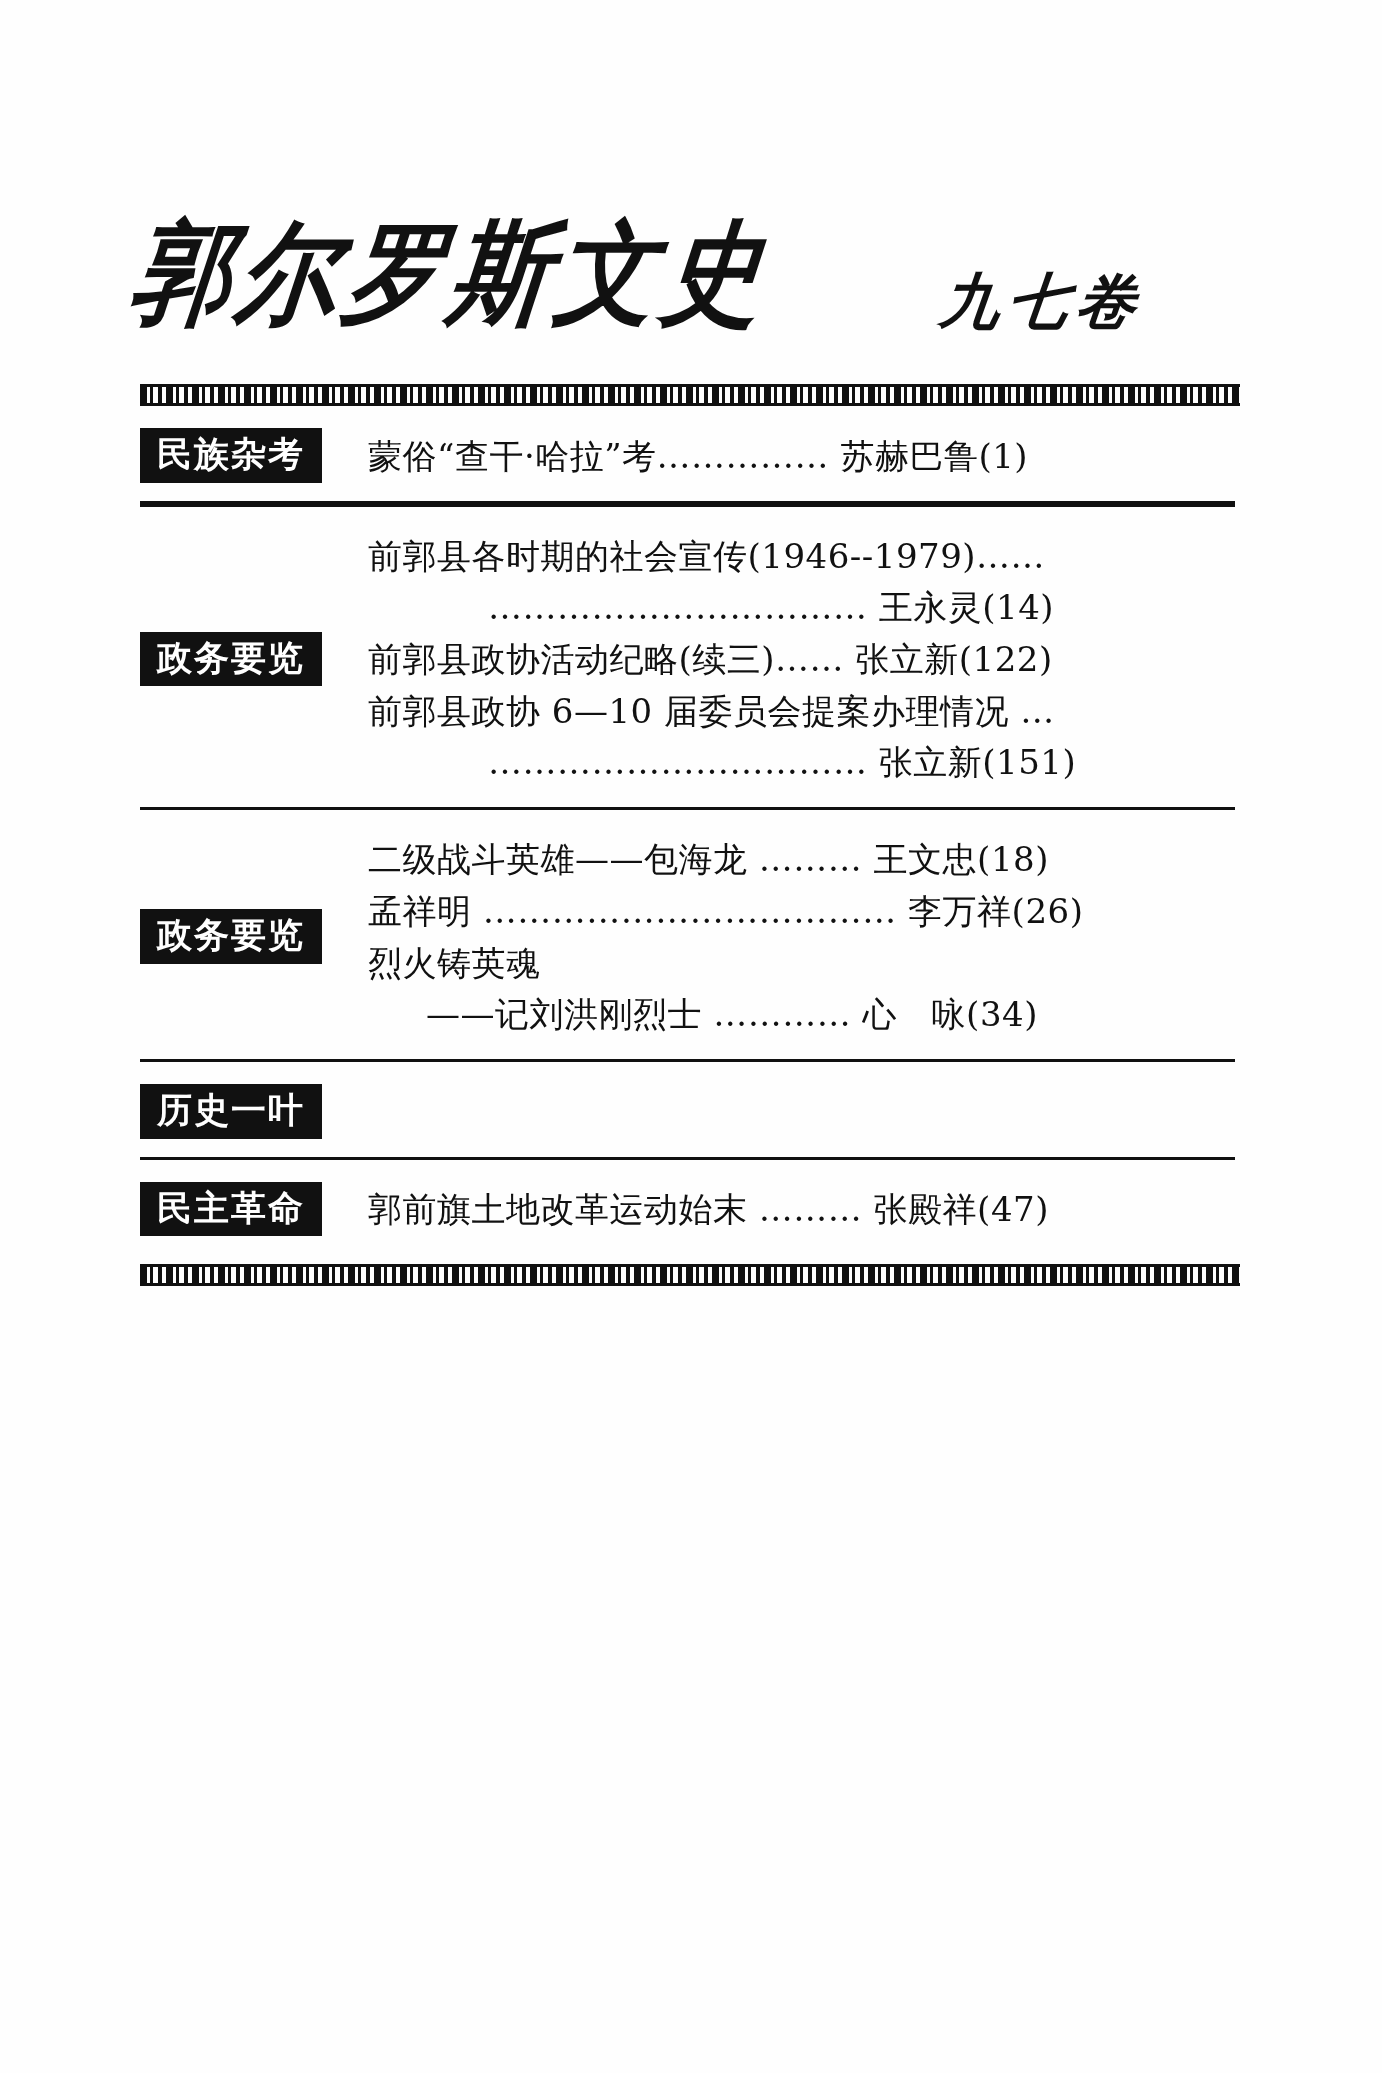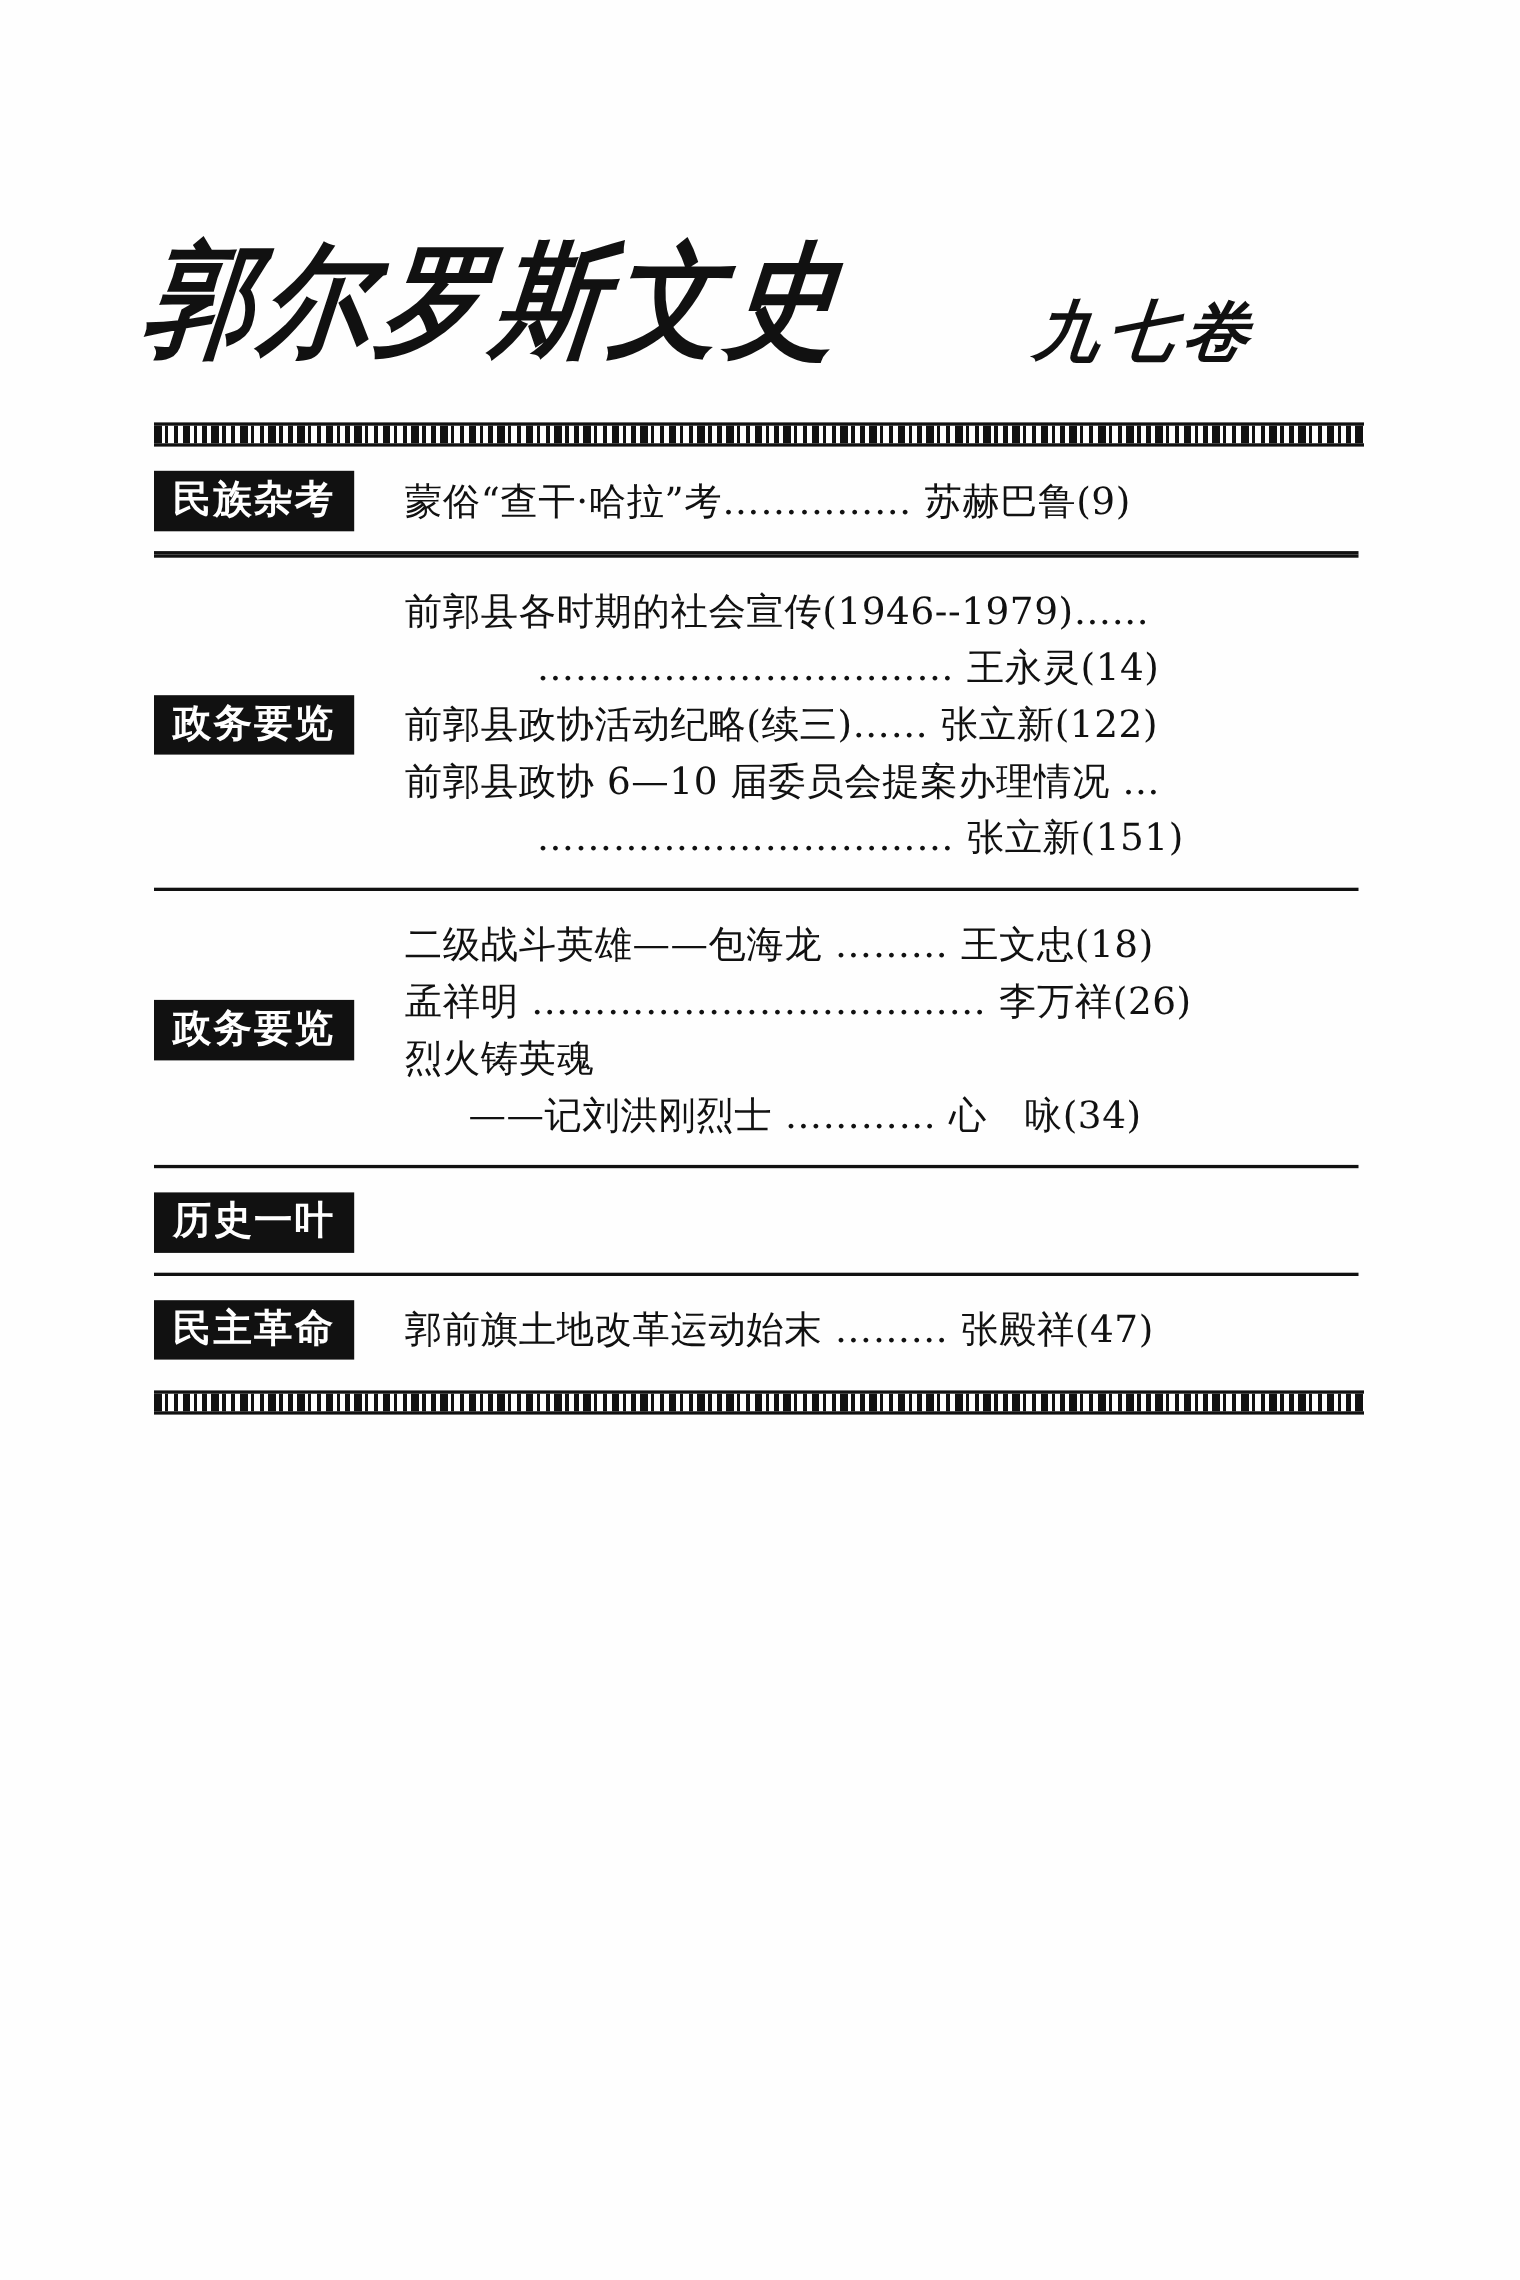--- a/index.html
+++ b/index.html
@@ -139,21 +139,21 @@
     <div class="masthead">
       <div class="journal-title">郭尔罗斯文史</div>
       <div class="volume-label">九七卷</div>
     </div>
 
     <div class="ornament-rule"></div>
 
     <div class="section">
       <div class="section-tag">民族杂考</div>
       <div class="entries">
-        <div class="entry">蒙俗“查干·哈拉”考…………… 苏赫巴鲁(9)</div>
+        <div class="entry">蒙俗“查干·哈拉”考…………… 苏赫巴鲁(1)</div>
       </div>
     </div>
 
     <div class="thin-rule"></div>
 
 
     <div class="thin-rule"></div>
 
     <div class="section">
       <div class="section-tag">政务要览</div>

